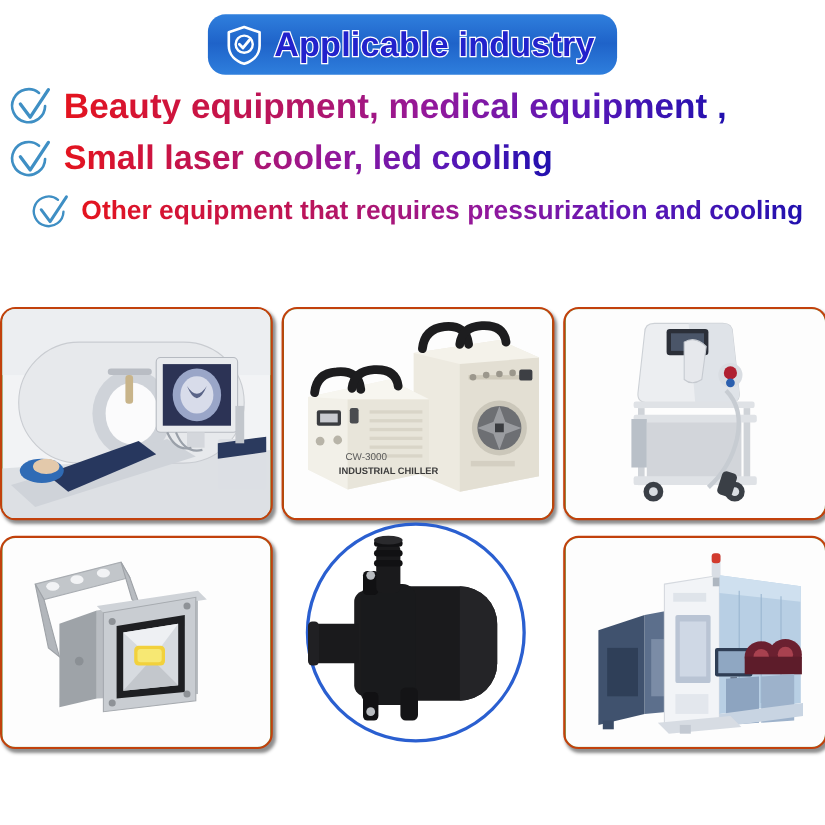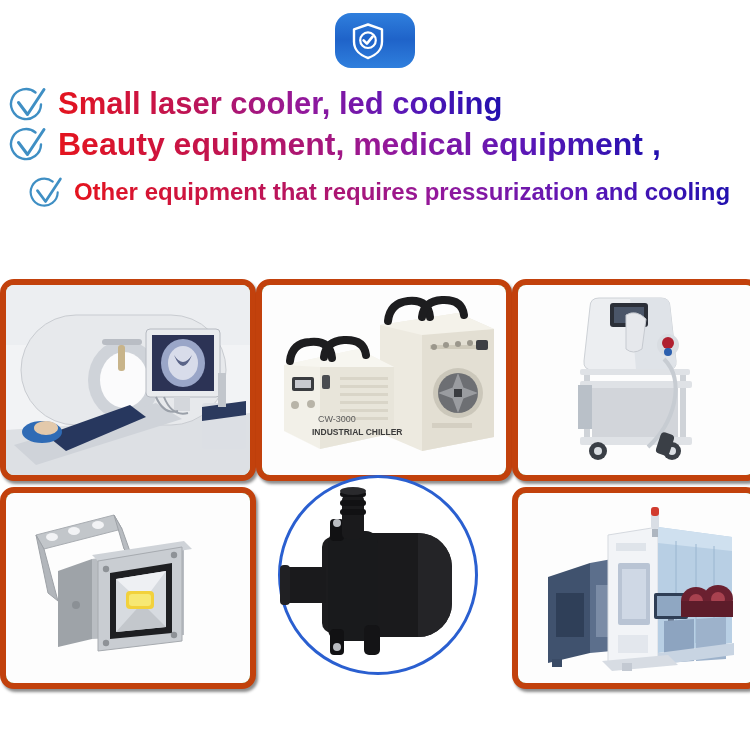--- a/index.html
+++ b/index.html
@@ -39,21 +39,21 @@
     -webkit-background-clip:text;background-clip:text;color:transparent;
     line-height:1.08;
   }
   .t1{font-size:32px;}
   .t2{font-size:31px;}
   .t3{font-size:24px;}
 
   
   .grid{position:absolute;left:0;top:277px;width:750px;height:412px;}
   .cell{
-    position:absolute;background:#4d7c0f;border:6px solid #c2410c;border-radius:14px;
+    position:absolute;background:#4d7c0f;border:2px solid #c2410c;border-radius:14px;
     box-shadow:2px 3px 3px rgba(0,0,0,.45);overflow:hidden;
   }
   .cell.plain{border:none;box-shadow:none;background:transparent;overflow:visible;}
   .c1{left:0px;  top:2px;  width:244px;height:190px;}
   .c2{left:256px;top:2px;  width:244px;height:190px;}
   .c3{left:512px;top:2px;  width:236px;height:190px;}
   .c4{left:0px;  top:210px;width:244px;height:190px;}
   .c5{left:256px;top:198px;width:244px;height:212px;}
   .c6{left:512px;top:210px;width:236px;height:190px;}
 
@@ -66,39 +66,40 @@
 </head>
 <body>
 
 <div class="banner-wrap">
   <div class="banner">
     <svg class="shield-icon" viewBox="0 0 34 38">
       <path d="M17 2.5 L31 7.4 V19.5 C31 28 24.6 33.6 17 36 C9.4 33.6 3 28 3 19.5 V7.4 Z" fill="none" stroke="#ffffff" stroke-width="2.4" stroke-linejoin="round"></path>
       <circle cx="17" cy="18.2" r="7.8" fill="none" stroke="#ffffff" stroke-width="2.2"></circle>
       <path d="M12.6 18.3 L15.9 21.6 L21.6 14.6" fill="none" stroke="#ffffff" stroke-width="2.6" stroke-linecap="round" stroke-linejoin="round"></path>
     </svg>
+    <span class="banner-title">Applicable industry</span>
   </div>
 </div>
 
 <div class="bullets">
+
+  <div class="bullet-row b1">
+    <svg class="check-icon" width="40" height="40" viewBox="0 0 40 40">
+      <path d="M27.5 8.5 A15 15 0 1 0 33 20.5" fill="none" stroke="#3f8fc4" stroke-width="2.4" stroke-linecap="round"></path>
+      <path d="M10.5 18.5 L19.5 30.5 L36 5.5" fill="none" stroke="#3f8fc4" stroke-width="3" stroke-linecap="round" stroke-linejoin="round"></path>
+    </svg>
+    <span class="btxt t1">Beauty equipment, medical equipment ,</span>
+  </div>
 
   <div class="bullet-row b2">
     <svg class="check-icon" width="40" height="40" viewBox="0 0 40 40">
       <path d="M27.5 8.5 A15 15 0 1 0 33 20.5" fill="none" stroke="#3f8fc4" stroke-width="2.4" stroke-linecap="round"></path>
       <path d="M10.5 18.5 L19.5 30.5 L36 5.5" fill="none" stroke="#3f8fc4" stroke-width="3" stroke-linecap="round" stroke-linejoin="round"></path>
     </svg>
     <span class="btxt t2">Small laser cooler, led cooling</span>
-  </div>
-
-  <div class="bullet-row b1">
-    <svg class="check-icon" width="40" height="40" viewBox="0 0 40 40">
-      <path d="M27.5 8.5 A15 15 0 1 0 33 20.5" fill="none" stroke="#3f8fc4" stroke-width="2.4" stroke-linecap="round"></path>
-      <path d="M10.5 18.5 L19.5 30.5 L36 5.5" fill="none" stroke="#3f8fc4" stroke-width="3" stroke-linecap="round" stroke-linejoin="round"></path>
-    </svg>
-    <span class="btxt t1">Beauty equipment, medical equipment ,</span>
   </div>
 
   <div class="bullet-row b3">
     <svg class="check-icon" width="36" height="36" viewBox="0 0 40 40">
       <path d="M27.5 8.5 A15 15 0 1 0 33 20.5" fill="none" stroke="#3f8fc4" stroke-width="2.4" stroke-linecap="round"></path>
       <path d="M10.5 18.5 L19.5 30.5 L36 5.5" fill="none" stroke="#3f8fc4" stroke-width="3" stroke-linecap="round" stroke-linejoin="round"></path>
     </svg>
     <span class="btxt t3">Other equipment that requires pressurization and cooling</span>
   </div>
 </div>

